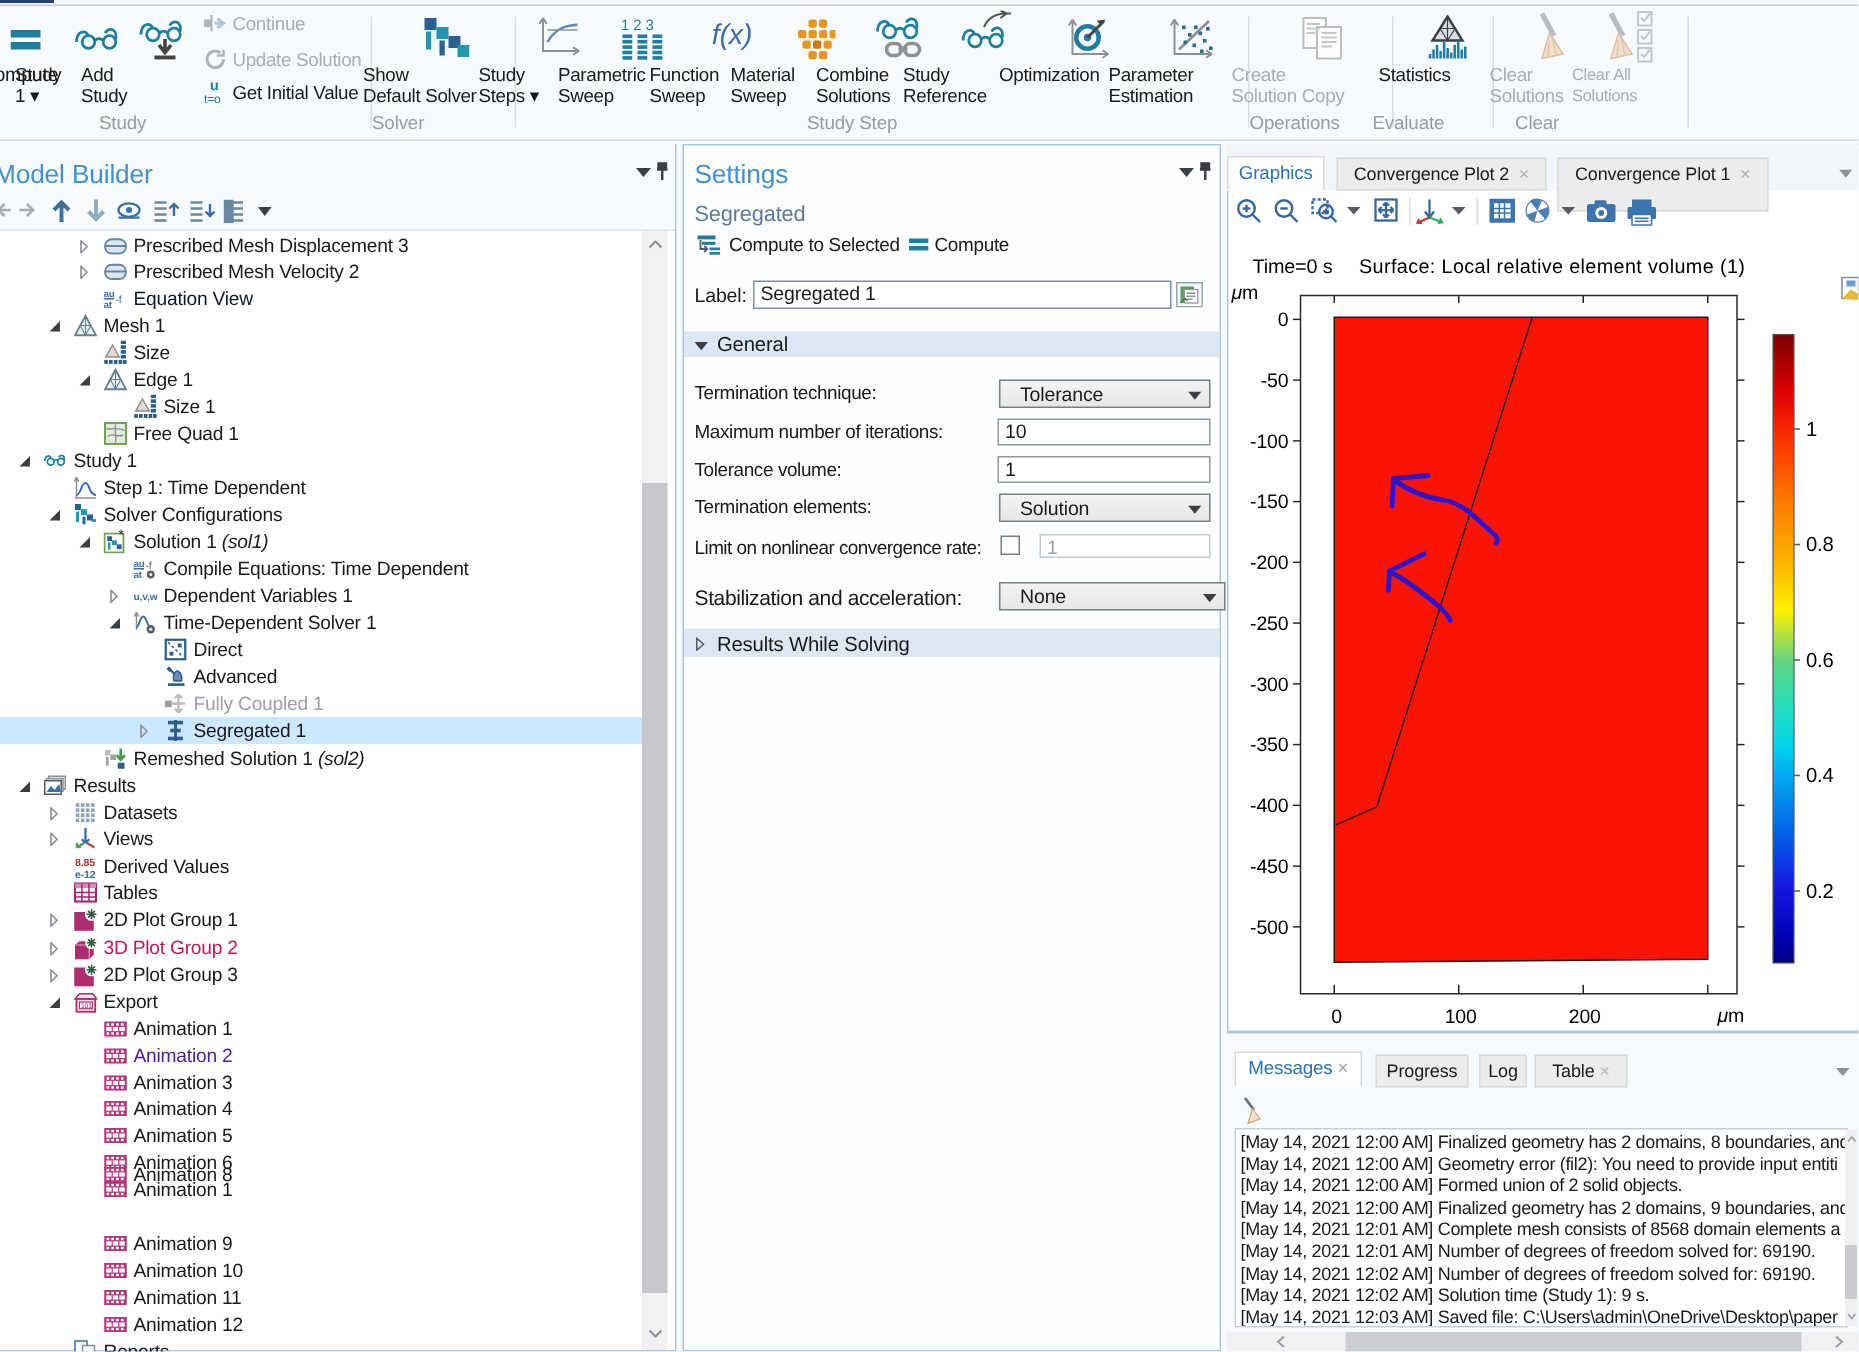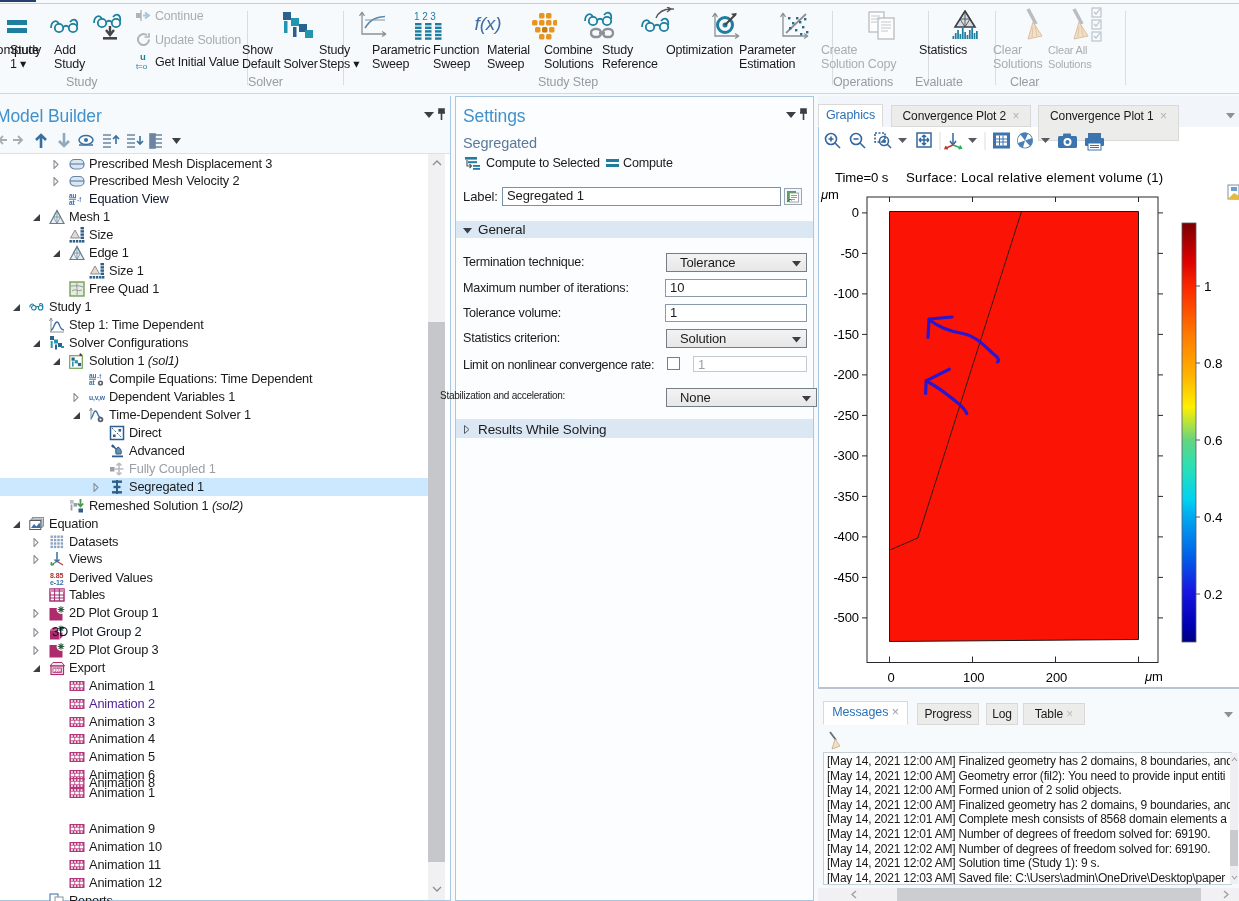--- a/index.html
+++ b/index.html
@@ -616,21 +616,21 @@
     </svg>
     <span class="tx" style="left:89px;color:#1a1a1a">Remeshed Solution 1 <i>(sol2)</i></span>
   </div>
 <div class="tr" style="top:514.8px">
     <svg class="ar" style="left:12px" width="9" height="9">
       <path d="M8,1 V8 H1 Z" fill="#3a3f45"></path>
     </svg>
     <svg class="ic" style="left:29px" width="16" height="16">
       <use href="#i-results"></use>
     </svg>
-    <span class="tx" style="left:49px;color:#1a1a1a">Equation</span>
+    <span class="tx" style="left:49px;color:#1a1a1a">Results</span>
   </div>
 <div class="tr" style="top:532.6px">
     <svg class="ar" style="left:33px" width="6" height="9">
       <path d="M1,0.5 L5,4.5 L1,8.5 Z" fill="none" stroke="#8b9197" stroke-width="1.1"></path>
     </svg>
     <svg class="ic" style="left:49px" width="16" height="16">
       <use href="#i-data"></use>
     </svg>
     <span class="tx" style="left:69px;color:#1a1a1a">Datasets</span>
   </div>
@@ -664,21 +664,21 @@
     </svg>
     <span class="tx" style="left:69px;color:#1a1a1a">2D Plot Group 1</span>
   </div>
 <div class="tr" style="top:622.5px">
     <svg class="ar" style="left:33px" width="6" height="9">
       <path d="M1,0.5 L5,4.5 L1,8.5 Z" fill="none" stroke="#8b9197" stroke-width="1.1"></path>
     </svg>
     <svg class="ic" style="left:49px" width="16" height="16">
       <use href="#i-p3d"></use>
     </svg>
-    <span class="tx" style="left:52px;color:#0f172a">3D Plot Group 2</span>
+    <span class="tx" style="left:69px;color:#be185d">3D Plot Group 2</span>
   </div>
 <div class="tr" style="top:640.7px">
     <svg class="ar" style="left:33px" width="6" height="9">
       <path d="M1,0.5 L5,4.5 L1,8.5 Z" fill="none" stroke="#8b9197" stroke-width="1.1"></path>
     </svg>
     <svg class="ic" style="left:49px" width="16" height="16">
       <use href="#i-p2d"></use>
     </svg>
     <span class="tx" style="left:69px;color:#1a1a1a">2D Plot Group 3</span>
   </div>
@@ -804,28 +804,28 @@
       <path d="M0,0 h9 l-4.5,5.5 z" fill="#3a3f45"></path>
     </svg>General</div>
 <div class="a" style="left:463px;top:255px;font-size:12.6px;letter-spacing:-0.25px">Termination technique:</div>
 <div class="cmb" style="left:666px;top:253px;width:141px;height:19px;line-height:17px">Tolerance<svg style="position:absolute;right:5px;top:7px" width="9" height="6">
       <path d="M0,0 h9 l-4.5,5.5 z" fill="#3a3f45"></path>
     </svg></div>
 <div class="a" style="left:463px;top:281px;font-size:12.6px;letter-spacing:-0.25px">Maximum number of iterations:</div>
 <div class="inp" style="left:665px;top:279px;width:142px;height:18px">10</div>
 <div class="a" style="left:463px;top:306px;font-size:12.6px;letter-spacing:-0.25px">Tolerance volume:</div>
 <div class="inp" style="left:665px;top:304px;width:142px;height:18px">1</div>
-<div class="a" style="left:463px;top:331px;font-size:12.6px;letter-spacing:-0.25px">Statistics criterion:</div>
+<div class="a" style="left:463px;top:331px;font-size:12.6px;letter-spacing:-0.25px">Termination elements:</div>
 <div class="cmb" style="left:666px;top:329px;width:141px;height:19px;line-height:17px">Solution<svg style="position:absolute;right:5px;top:7px" width="9" height="6">
       <path d="M0,0 h9 l-4.5,5.5 z" fill="#3a3f45"></path>
     </svg></div>
 <div class="a" style="left:463px;top:358px;font-size:12.6px;letter-spacing:-0.35px">Limit on nonlinear convergence rate:</div>
 <div class="a" style="left:667px;top:357px;width:13px;height:13px;background:#fff;border:1px solid #757d85"></div>
 <div class="inp" style="left:693px;top:356px;width:114px;height:16px;border-color:#c3c9ce;color:#9aa0a6">1</div>
-<div class="a" style="left:440px;top:390px;font-size:10px;letter-spacing:-0.25px">Stabilization and acceleration:</div>
+<div class="a" style="left:463px;top:390px;font-size:14px;letter-spacing:-0.25px">Stabilization and acceleration:</div>
 <div class="cmb" style="left:666px;top:388px;width:151px;height:19px;line-height:17px">None<svg style="position:absolute;right:5px;top:7px" width="9" height="6">
       <path d="M0,0 h9 l-4.5,5.5 z" fill="#3a3f45"></path>
     </svg></div>
 <div class="shdr" style="top:419px;height:19px;line-height:19px"><svg style="display:inline-block;margin:6px 8px 0 8px" width="6" height="9">
       <path d="M0.5,0.5 L5,4.5 L0.5,8.5 Z" fill="none" stroke="#555b61"></path>
     </svg>Results While Solving</div>
 <div class="a" style="left:818px;top:96px;width:421px;height:592px;background:#fff;border:1px solid #a9c7e0;border-right:none"></div>
 <div class="a" style="left:818px;top:96px;width:421px;height:31px;background:#f2f6fa"></div>
 <div class="tab act" style="left:818px;top:104px;width:65px;height:23px;font-size:12.5px">Graphics</div>
 <div class="tab" style="left:891px;top:105px;width:140px;height:22px">Convergence Plot 2&nbsp;&nbsp;<span style="color:#b0b4b8">×</span></div>

